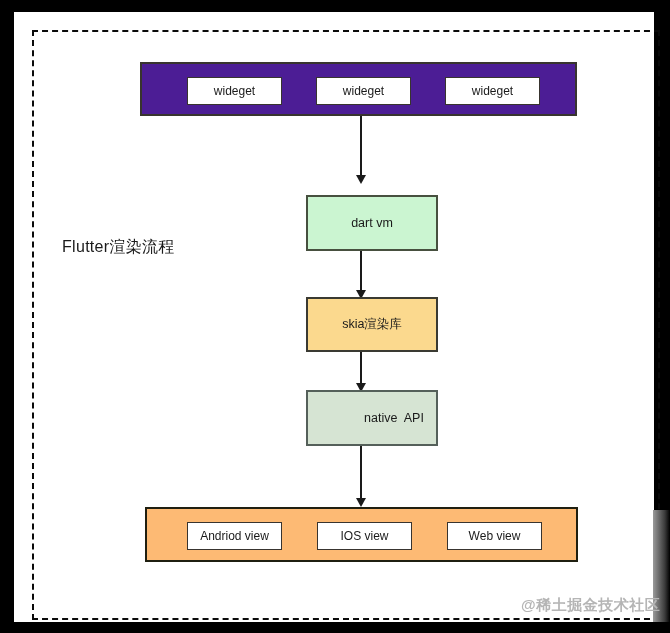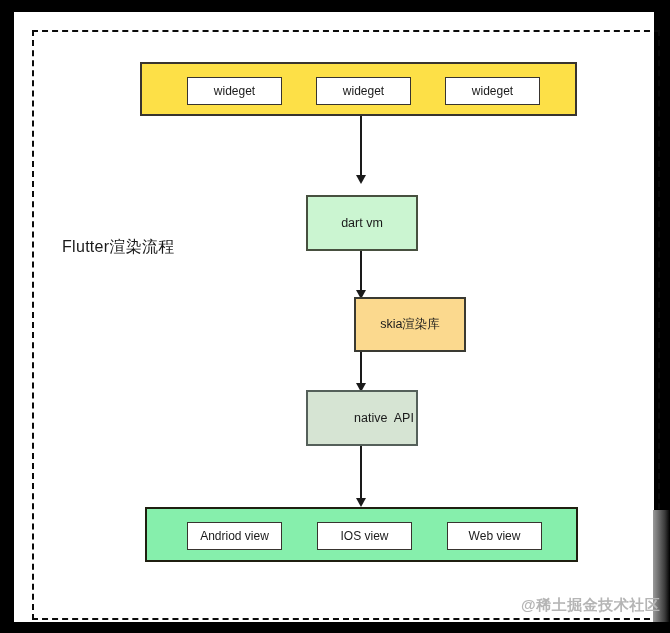--- a/index.html
+++ b/index.html
@@ -62,21 +62,21 @@
   }
   .wn-1 { left: 45px; }
   .wn-2 { left: 174px; }
   .wn-3 { left: 303px; }
   .pn-1 { left: 40px; }
   .pn-2 { left: 170px; }
   .pn-3 { left: 300px; }
   .flow-node {
     position: absolute;
     left: 306px;
-    width: 112px; height: 56px;
+    width: 132px; height: 56px;
     box-sizing: border-box;
     border: 2px solid #47503f;
     display: flex;
     align-items: center;
     justify-content: center;
     font-size: 12.5px;
     white-space: pre;
   }
   .node-dart   { top: 195px; }
   .node-skia   { top: 297px; height: 55px; border-color: #3a3a32; }
@@ -122,40 +122,40 @@
 </head>
 <body>
 
 <div class="screen" style="background-color: rgb(0, 0, 0);">
   <div class="page" style="background-color: rgb(255, 255, 255);">
     <div class="dashed-frame"></div>
   </div>
 
   <div class="diagram-title">Flutter渲染流程</div>
 
-  <div class="container-box widget-container" style="background-color: #fde047;">
+  <div class="container-box widget-container" style="background-color: #4c1d95;">
     <div class="white-node wn-1" style="background-color: rgb(255, 255, 255);">wideget</div>
     <div class="white-node wn-2" style="background-color: rgb(255, 255, 255);">wideget</div>
     <div class="white-node wn-3" style="background-color: rgb(255, 255, 255);">wideget</div>
   </div>
 
   <div class="arrow-line a1" style="background-color: rgb(26, 26, 26);"></div>
   <div class="arrow-head h1"></div>
   <div class="arrow-line a2" style="background-color: rgb(26, 26, 26);"></div>
   <div class="arrow-head h2"></div>
   <div class="arrow-line a3" style="background-color: rgb(26, 26, 26);"></div>
   <div class="arrow-head h3"></div>
   <div class="arrow-line a4" style="background-color: rgb(26, 26, 26);"></div>
   <div class="arrow-head h4"></div>
 
   <div class="flow-node node-dart" style="background-color: rgb(203, 245, 209);">dart vm</div>
-  <div class="flow-node node-skia" style="background-color: rgb(251, 217, 142); margin-left: 48px;">skia渲染库</div>
+  <div class="flow-node node-skia" style="background-color: rgb(251, 217, 142);">skia渲染库</div>
   <div class="flow-node node-native" style="background-color: rgb(214, 228, 211); padding-left: 44px;">native  API</div>
 
-  <div class="container-box platform-container" style="background-color: #86efac;">
+  <div class="container-box platform-container" style="background-color: #fdba74;">
     <div class="white-node pn-1" style="background-color: rgb(255, 255, 255);">Andriod view</div>
     <div class="white-node pn-3" style="background-color: rgb(255, 255, 255);">Web view</div>
     <div class="white-node pn-2" style="background-color: rgb(255, 255, 255);">IOS view</div>
   </div>
 
   <div class="edge-gradient"></div>
   <div class="watermark" style="color: rgb(181, 181, 181);">@稀土掘金技术社区</div>
 </div>
 
 </body></html>

